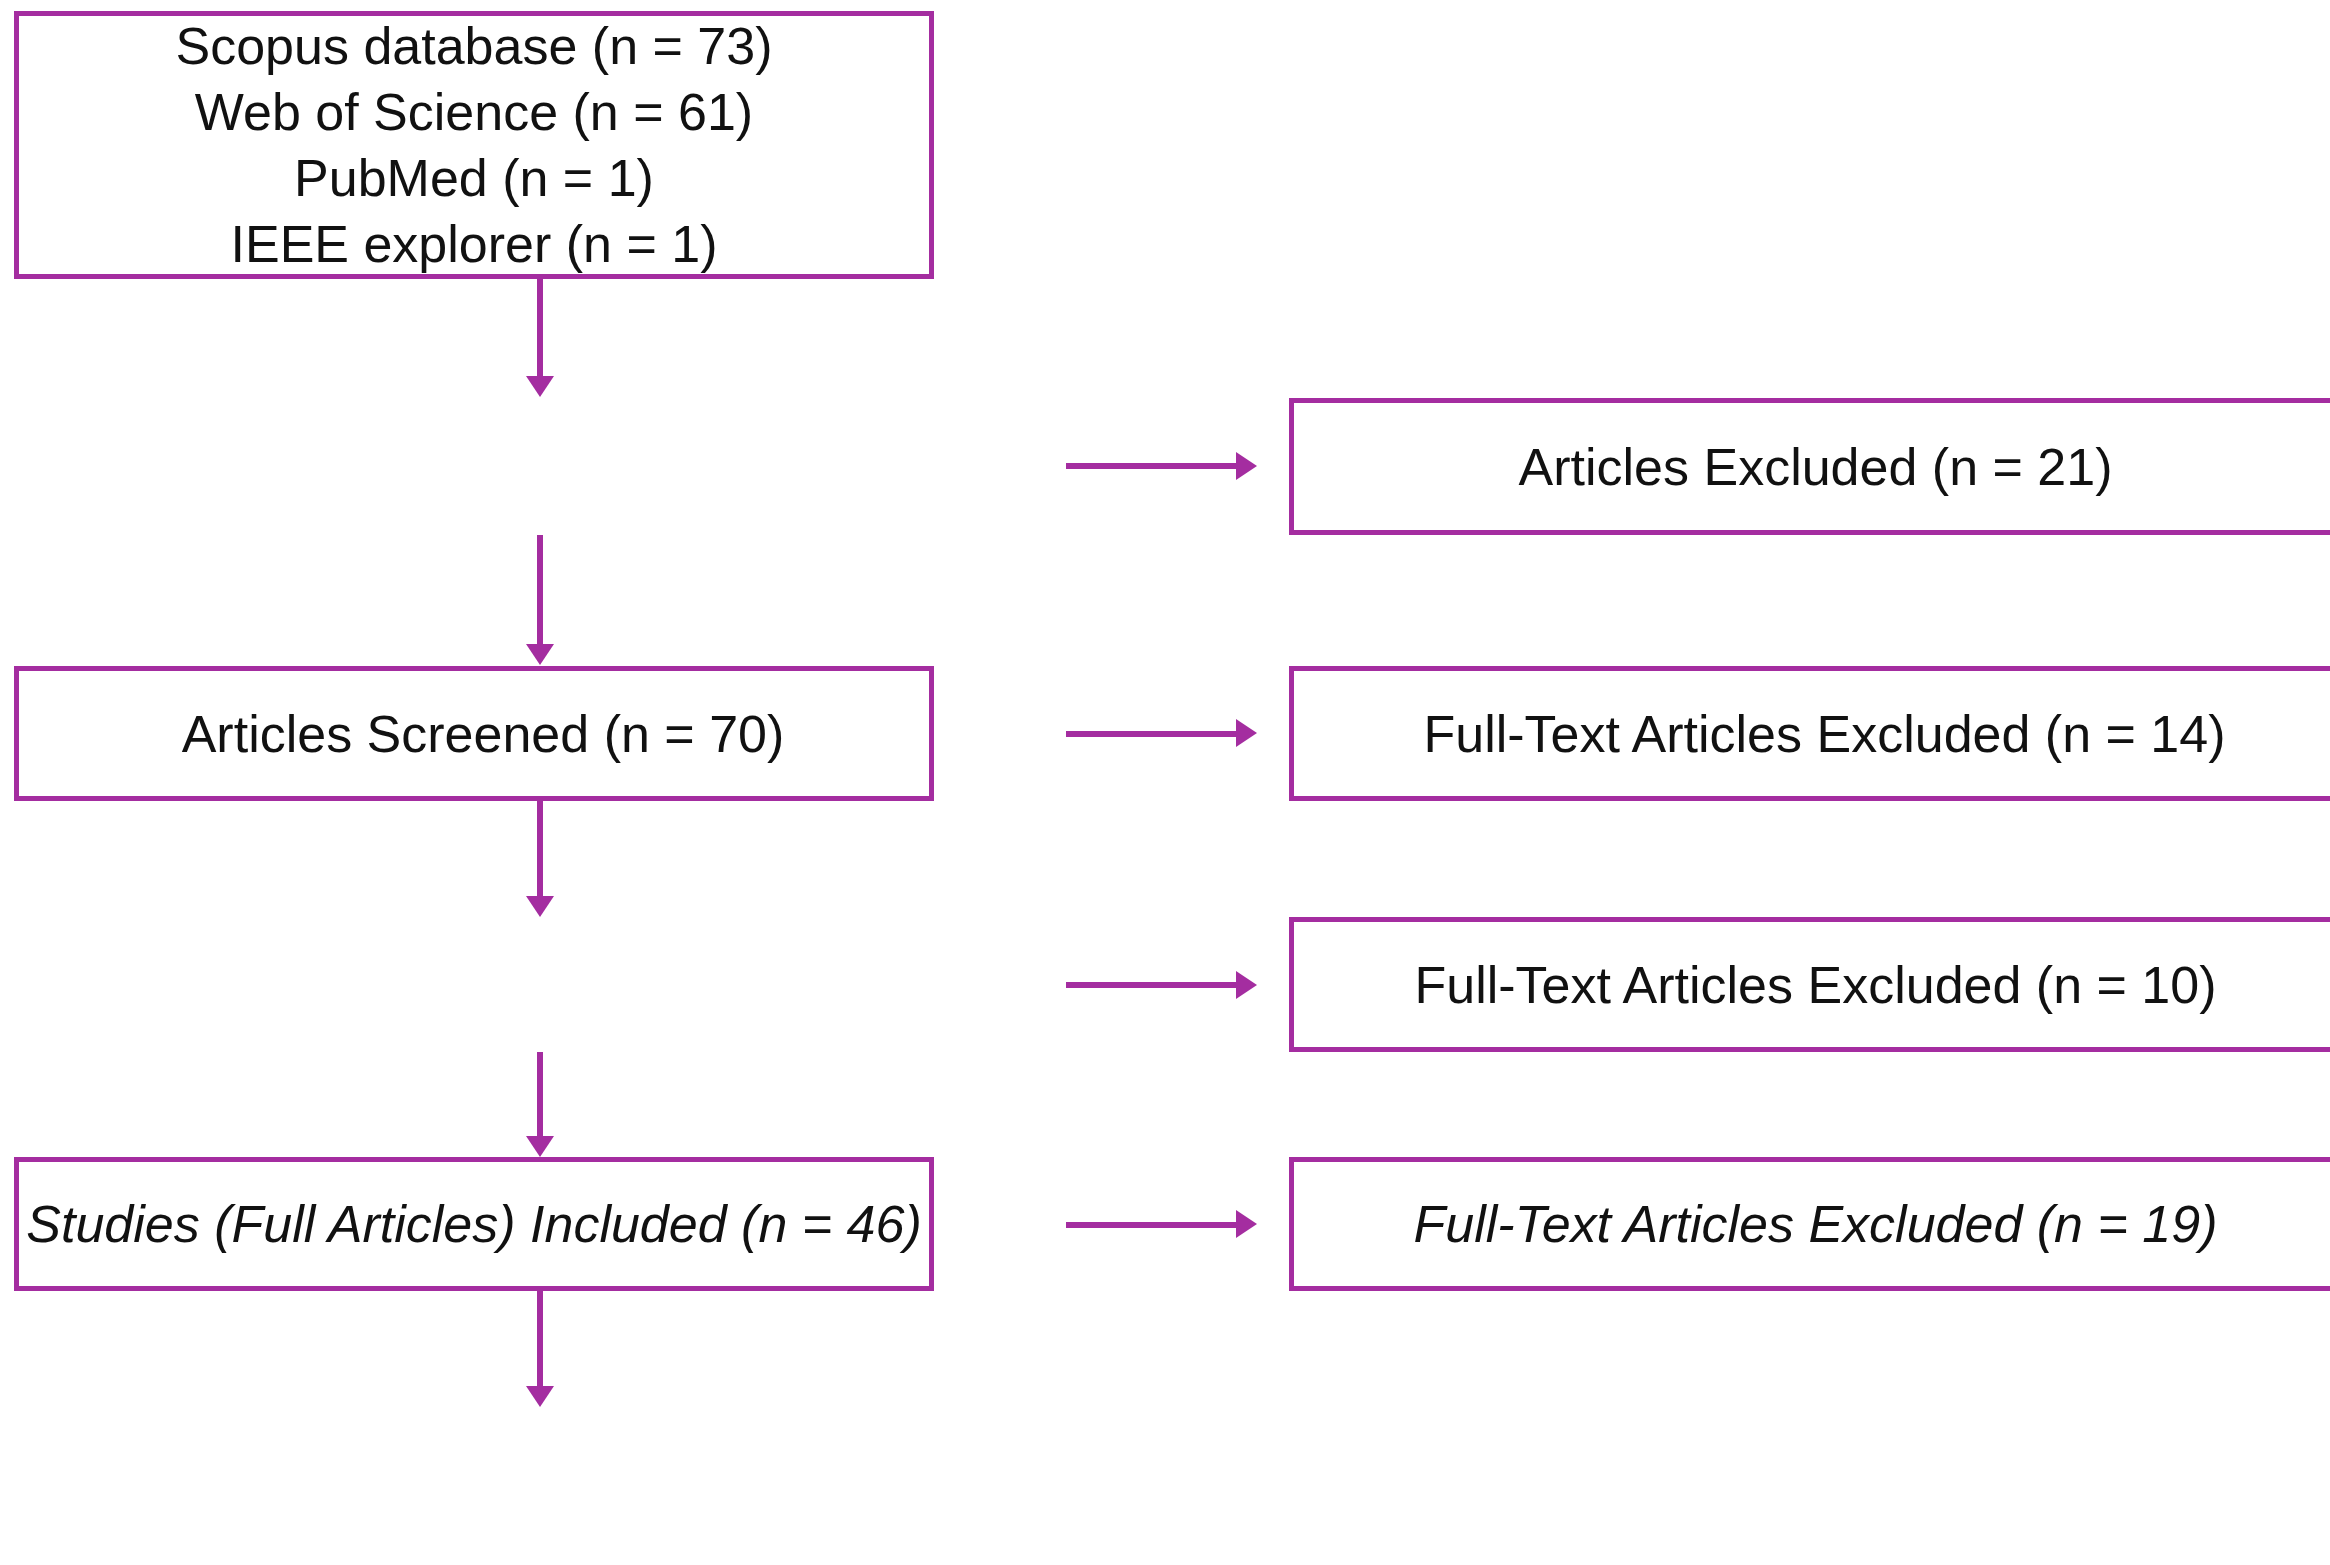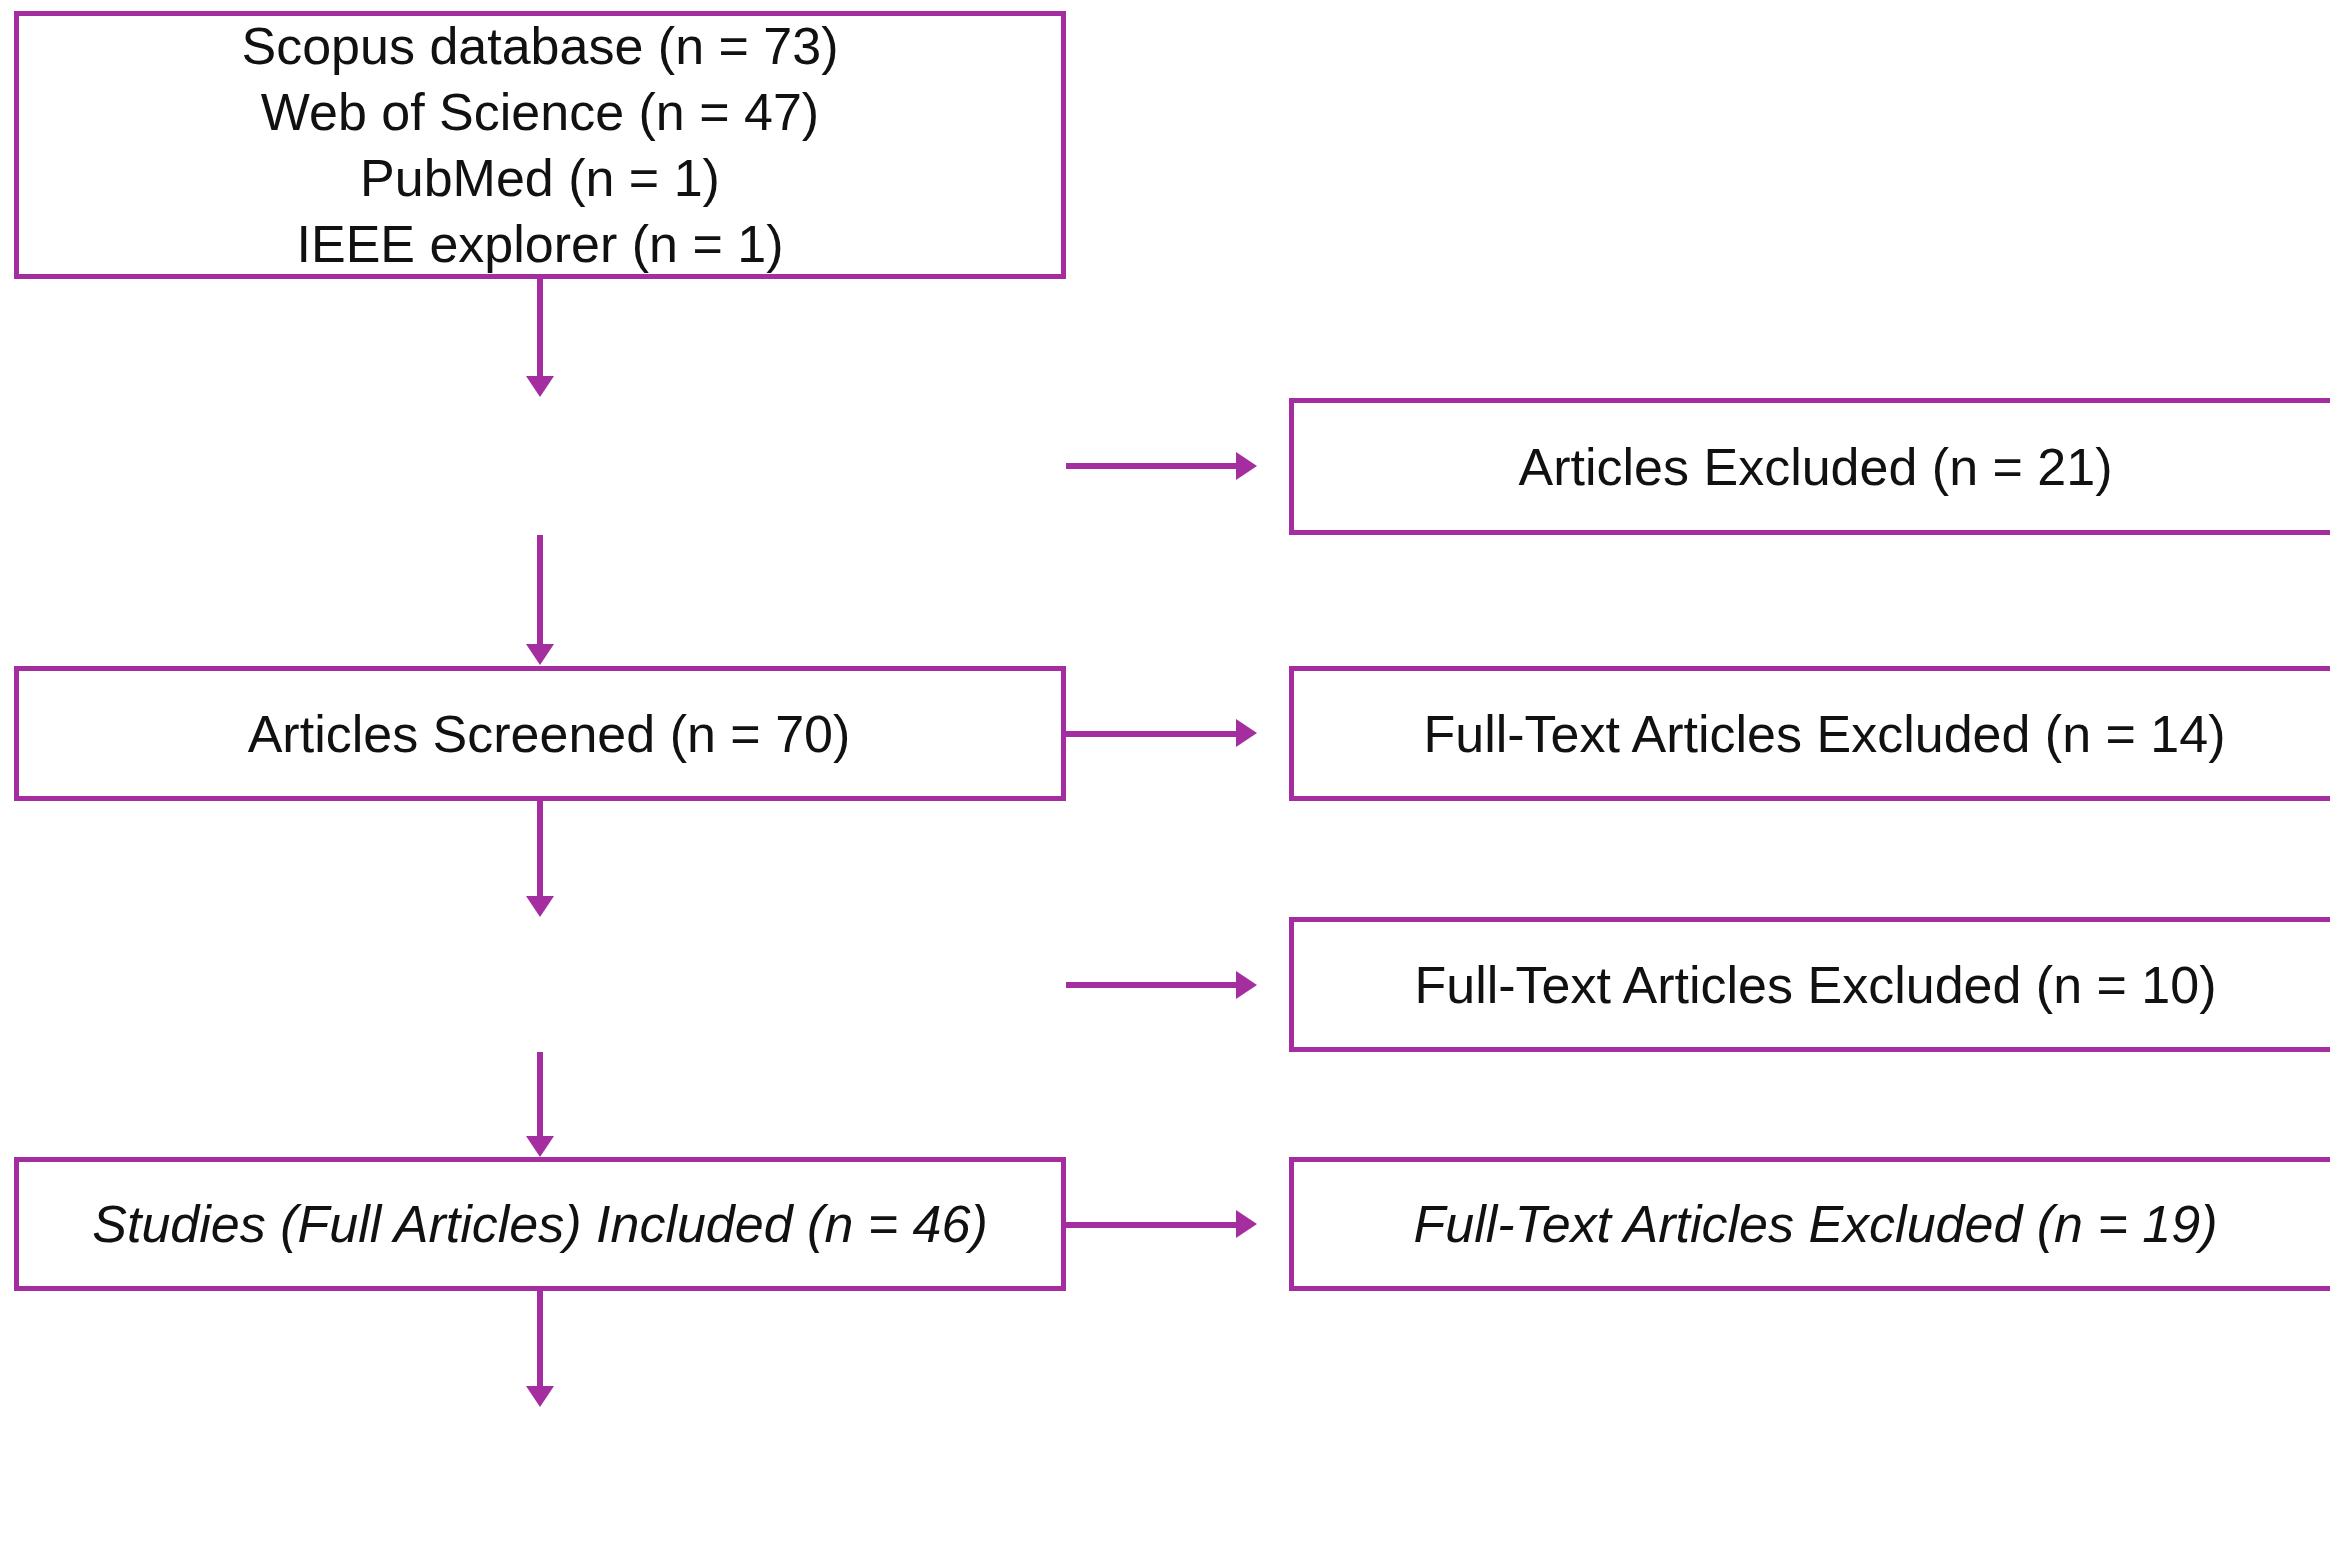--- a/index.html
+++ b/index.html
@@ -26,21 +26,21 @@
     text-align: center;
     display: flex;
     flex-direction: column;
     align-items: center;
     justify-content: center;
   }
   .box .line {
     line-height: 66px;
     white-space: nowrap;
   }
-  .col-main { left: 14px;  width: 1052px; }
+  .col-main { left: 14px;  width: 920px; }
   .col-side { left: 1257px; width: 1053px; margin-left: 32px; }
 
   .b1 { top: 11px;   height: 268px; }
   .b2 { top: 398px;  height: 137px; }
   .b3 { top: 666px; height: 135px; padding-left: 18px; }
   .b4 { top: 917px; height: 135px; }
   .b5 { top: 1157px; height: 134px; font-style: italic; }
   .b6 { top: 1407px; height: 137px; }
 
   .vstem {
@@ -73,21 +73,21 @@
     border-left: 21px solid var(--accent);
   }
 </style>
 </head>
 <body>
 
 <div class="canvas" style="--accent: #A42DA0; --text: #111111;">
 
   <div class="box col-main b1">
     <div class="line">Scopus database (n = 73)</div>
-    <div class="line">Web of Science (n = 47)</div>
+    <div class="line">Web of Science (n = 61)</div>
     <div class="line">PubMed (n = 1)</div>
     <div class="line">IEEE explorer (n = 1)</div>
   </div>
 
 
   <div class="box col-main b3">
     <div class="line">Articles Screened (n = 70)</div>
   </div>
 
 

